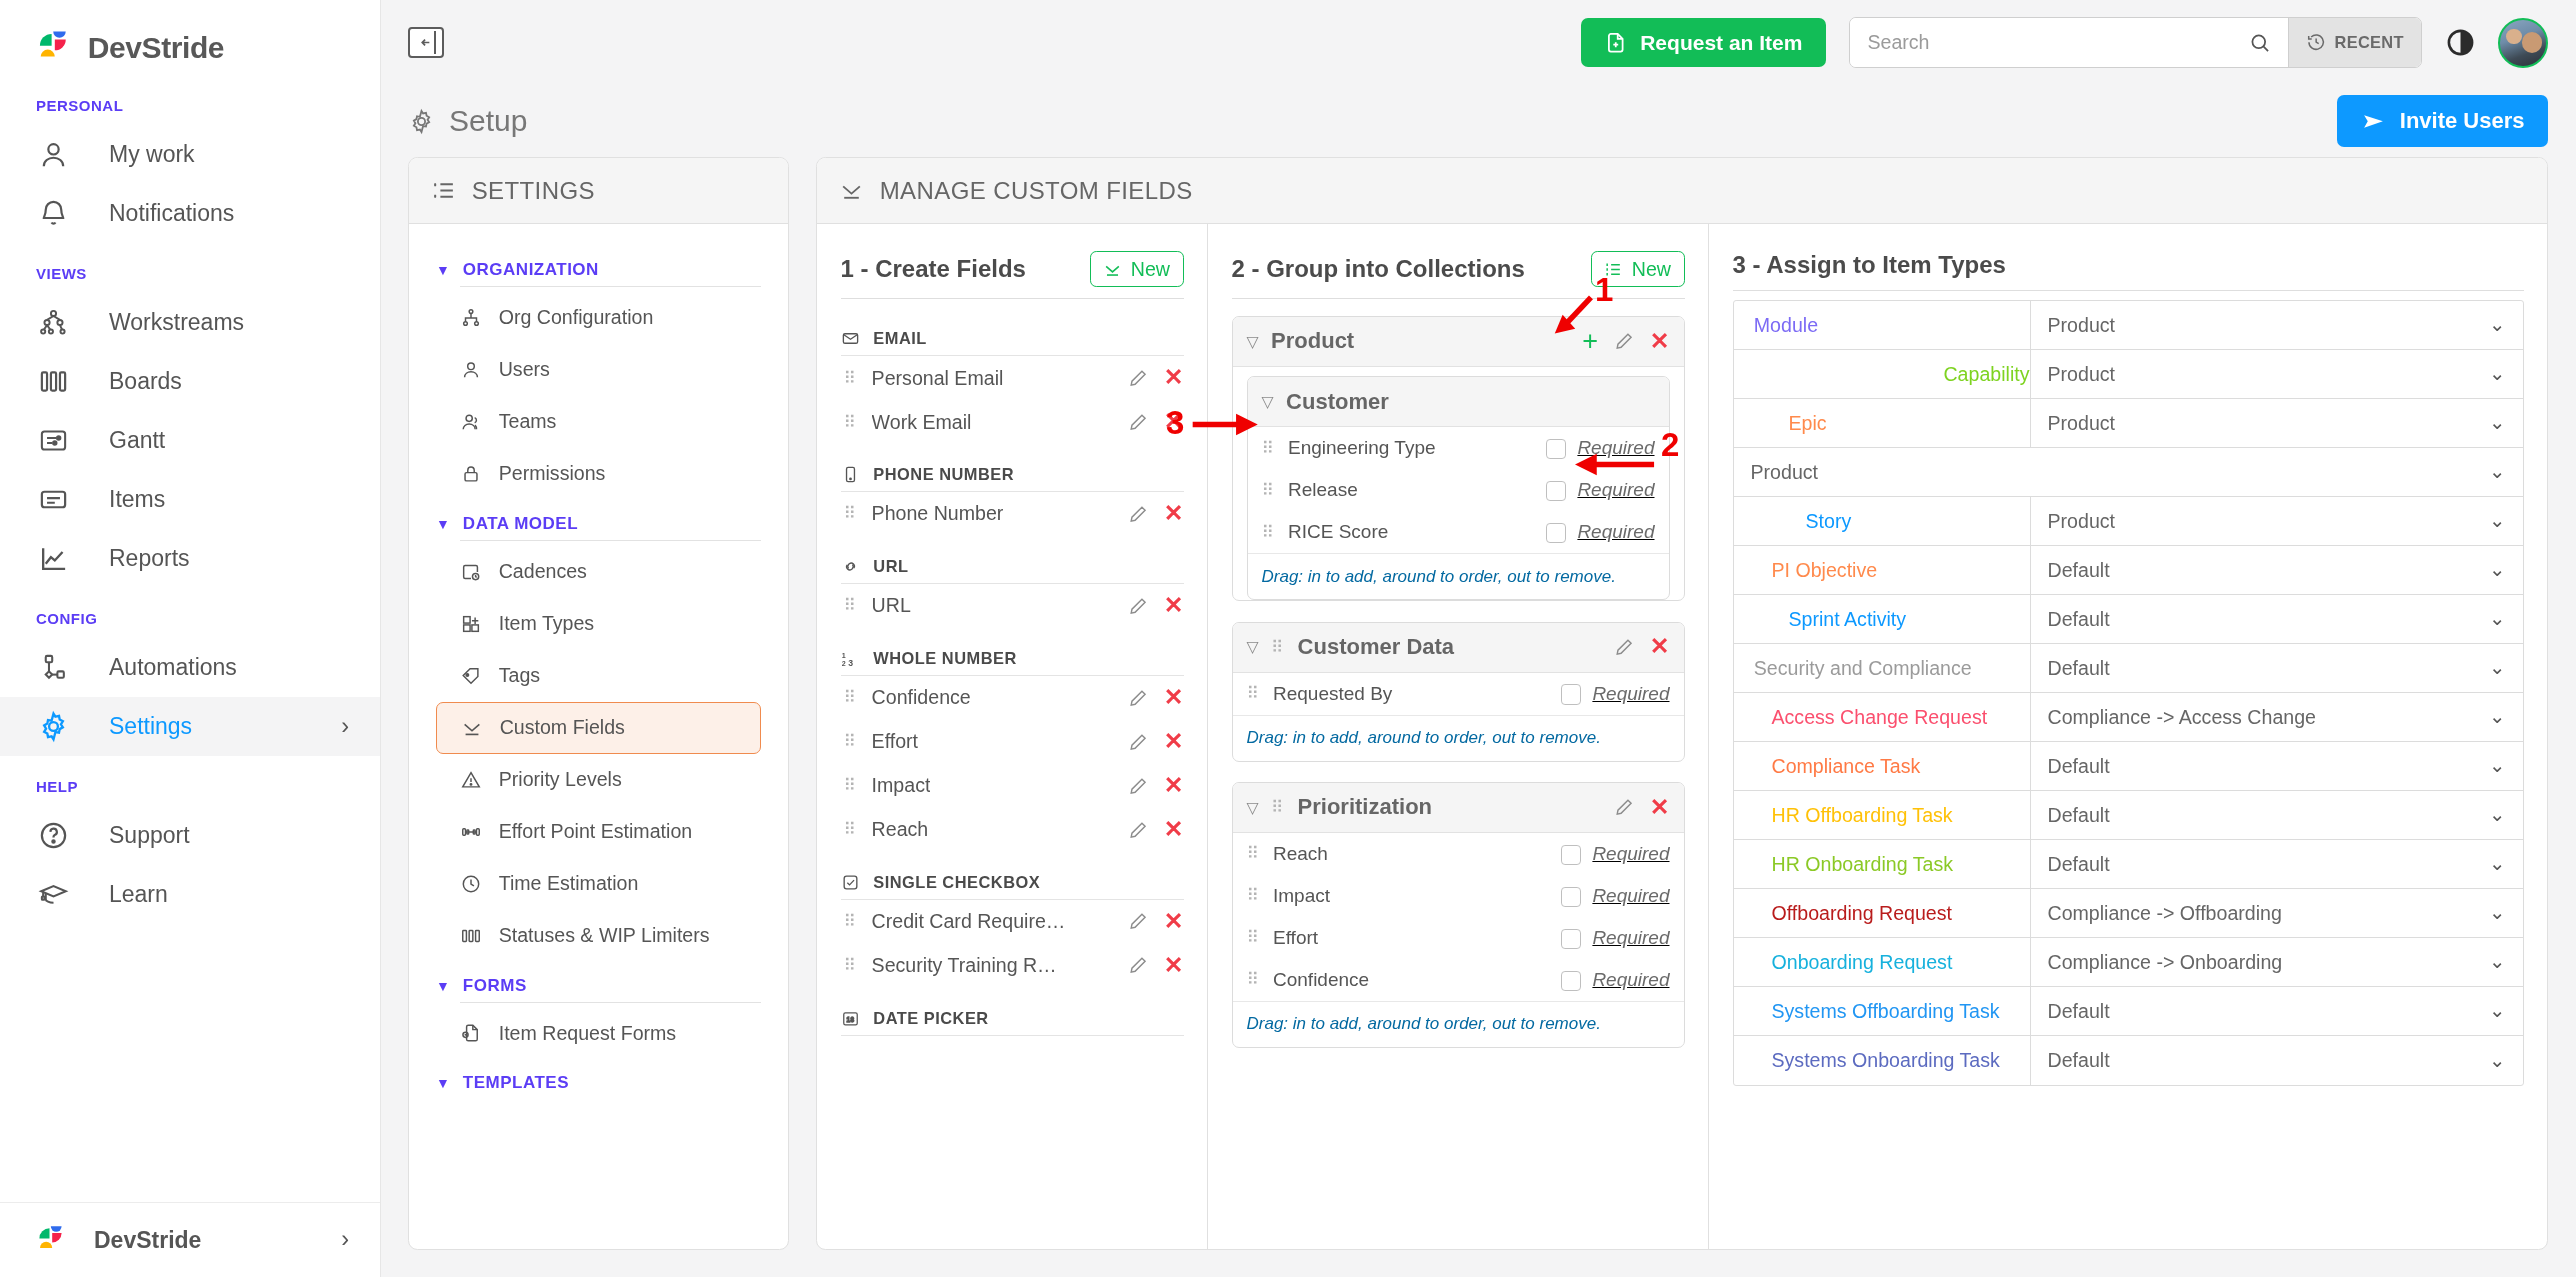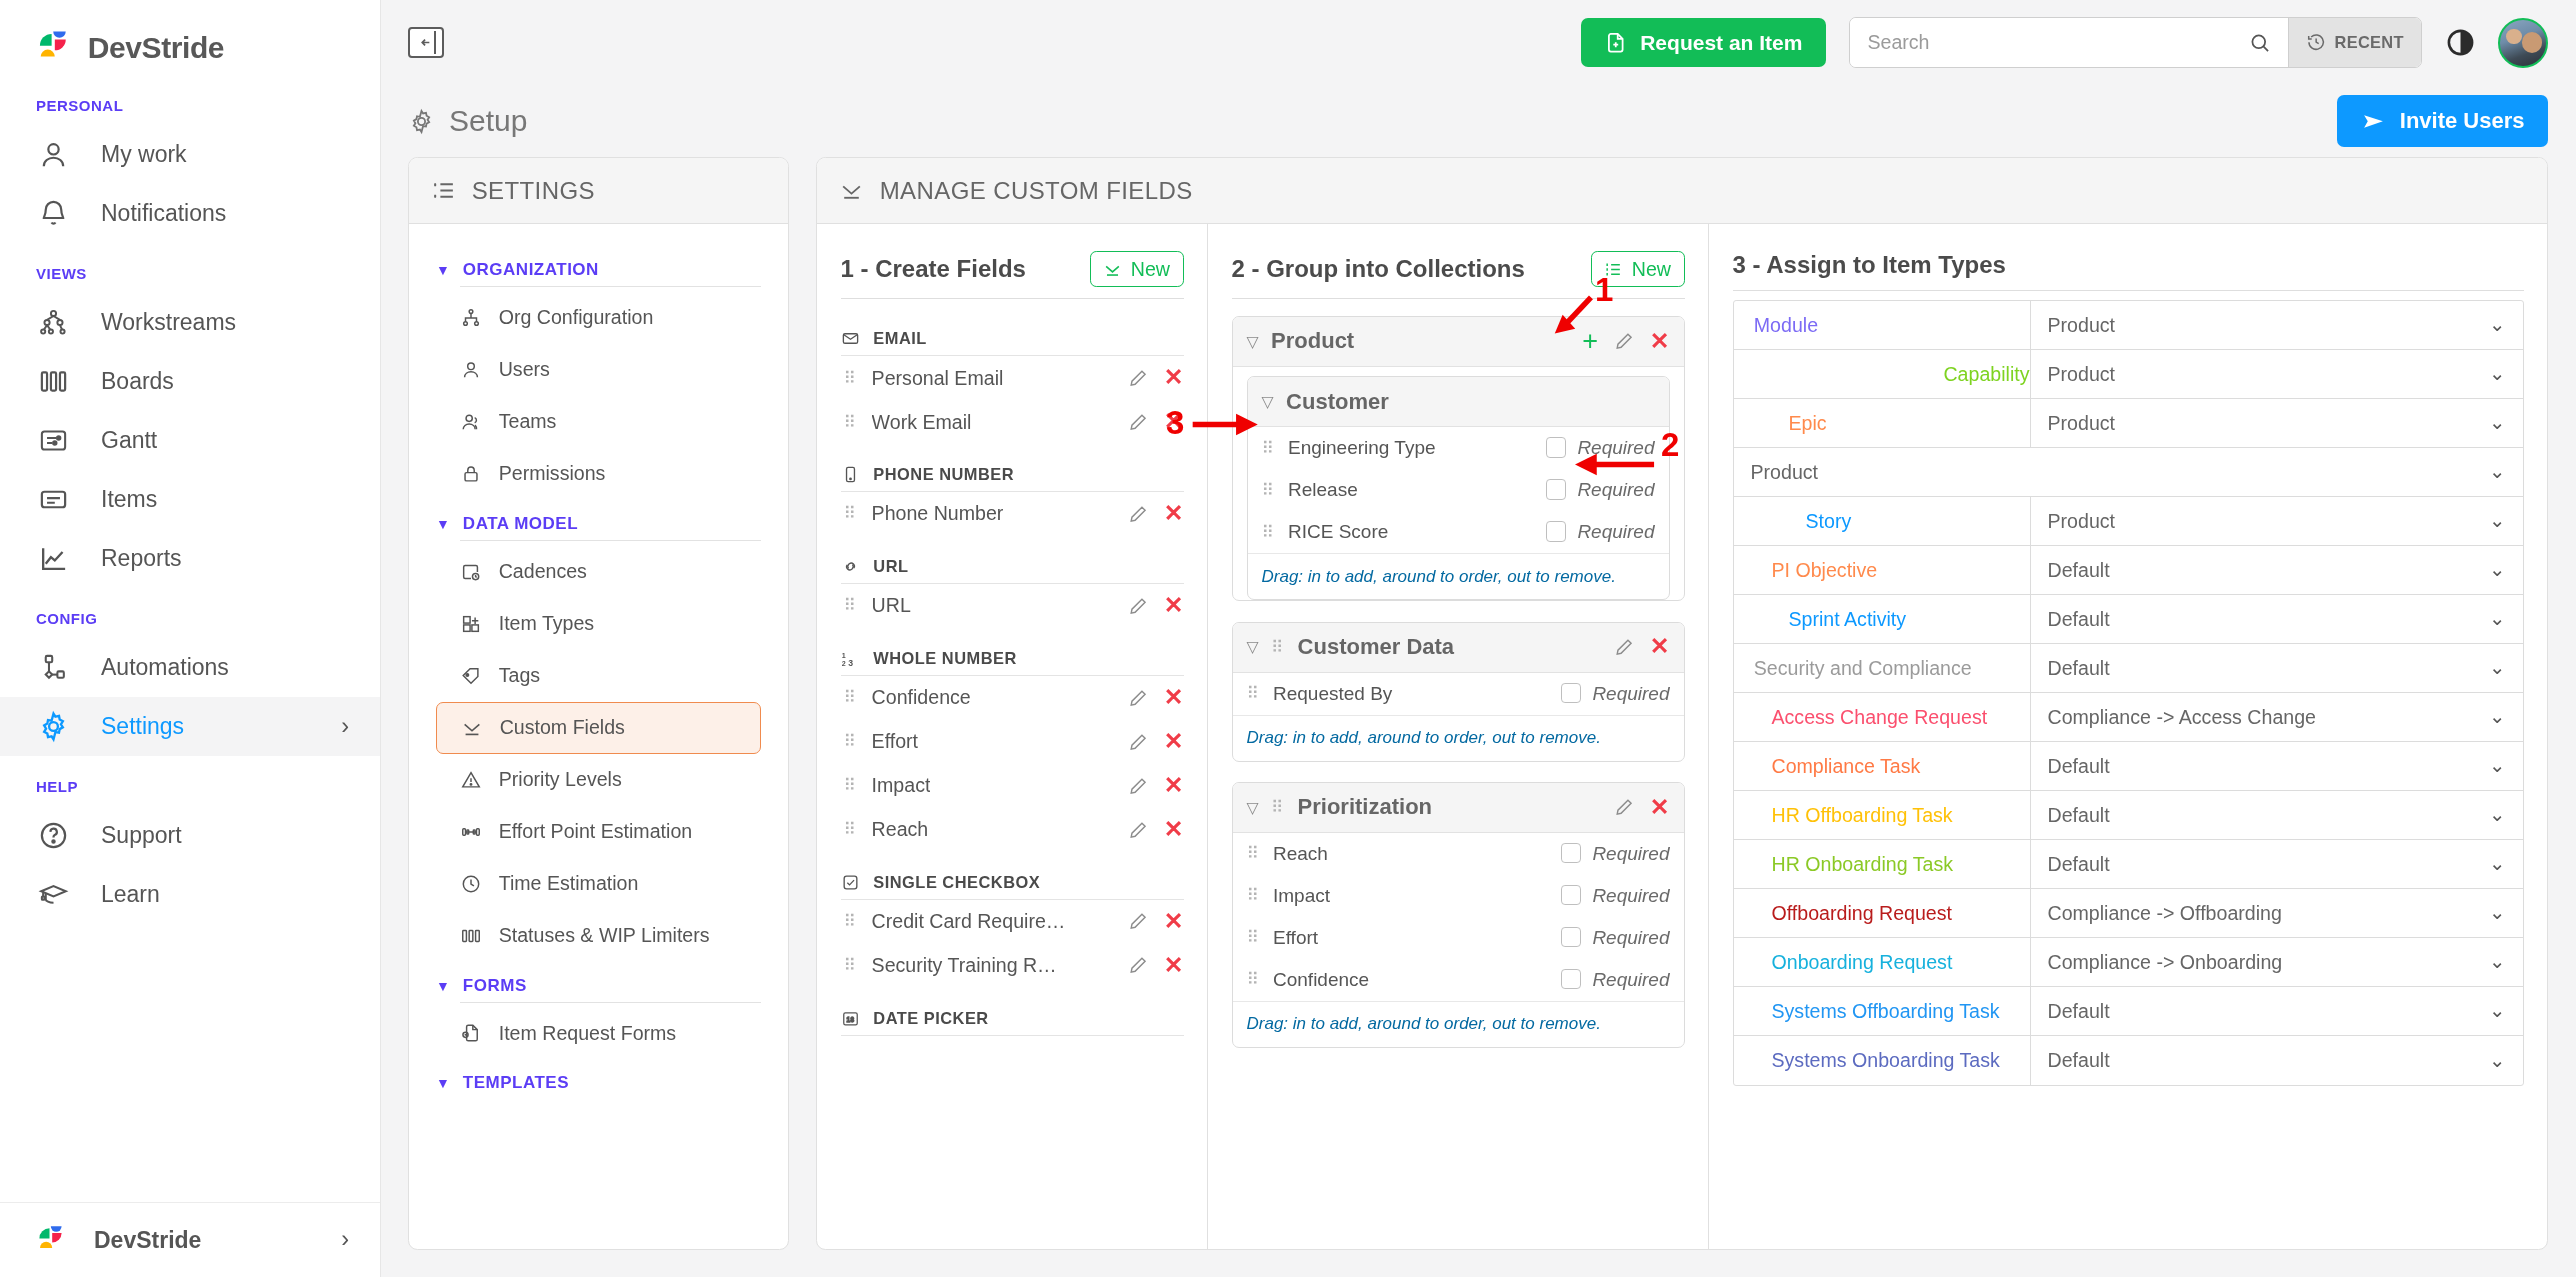--- a/index.html
+++ b/index.html
@@ -21,21 +21,21 @@
   .brand { display: flex; align-items: center; gap: 15.7px; padding: 20.3px 0 0 36px; height: 75px; }
   .brand-logo { width: 36px; height: 36px; position: relative; flex: 0 0 36px; }
   .brand-name { font-size: 30px; font-weight: bold; color: #585858; letter-spacing: -0.4px; }
 
   .nav-group-label {
     font-size: 15px; font-weight: bold; color: #5b3df5;
     letter-spacing: 0.5px; padding: 0 0 0 36px; margin-top: 22px; margin-bottom: 11px;
   }
   .nav-item {
     display: flex; align-items: center; height: 59px;
-    padding: 0 31px 0 36px; gap: 31px; cursor: pointer;
+    padding: 0 31px 0 36px; gap: 39px; cursor: pointer;
   }
   .nav-item .nav-icon { width: 34px; height: 34px; flex: 0 0 34px; display:flex; align-items:center; justify-content:center; }
   .nav-item .nav-label { font-size: 23px; color: #555; }
   .nav-item.active { background: #f4f4f5; }
   .nav-item.active .nav-label { color: #0d99ff; }
   .nav-chevron { margin-left: auto; color: #555; font-size: 23.5px; line-height: 1; }
 
   .sidebar-spacer { flex: 1 1 auto; }
   .sidebar-footer {
     border-top: 0.8px solid #ececec;
@@ -169,21 +169,21 @@
   }
   .collection-head {
     display:flex; align-items:center; gap:12.5px; height:50px; padding:0 14px;
     background:#f5f5f5; border-radius:6.3px 6.3px 0 0; border-bottom:0.8px solid #e2e2e2;
   }
   .collection-title { font-size:22px; font-weight:bold; color:#666; }
   .tri-down { color:#8b8b8b; font-size:15.7px; line-height:1; }
   .collection-body { padding: 0 14px; }
   .coll-field-row { display:flex; align-items:center; height:42px; gap:12.5px; }
   .coll-field-name { font-size:19px; color:#555; }
-  .req-wrap { margin-left:auto; display:flex; align-items:flex-start; gap:11px; }
+  .req-wrap { margin-left:auto; display:flex; align-items:flex-end; gap:11px;text-decoration:underline; }
   .checkbox { width:20.3px;height:20.3px;border:1.6px solid #bfbfbf;border-radius:3.9px;background:#fff;cursor:pointer;}
   .req-label { font-size:19px; color:#6a6a6a; font-style:italic; }
   .drag-hint {
     font-size:17px; color:#0369a1; font-style:italic; padding:12.5px 14px;
     border-top:0.8px solid #e8e8e8;
   }
   .nested { margin: 9.4px 0 0 0; }
 
   
   .assign-table { border:0.8px solid #dcdcdc; border-radius:3.1px; overflow:hidden; }

